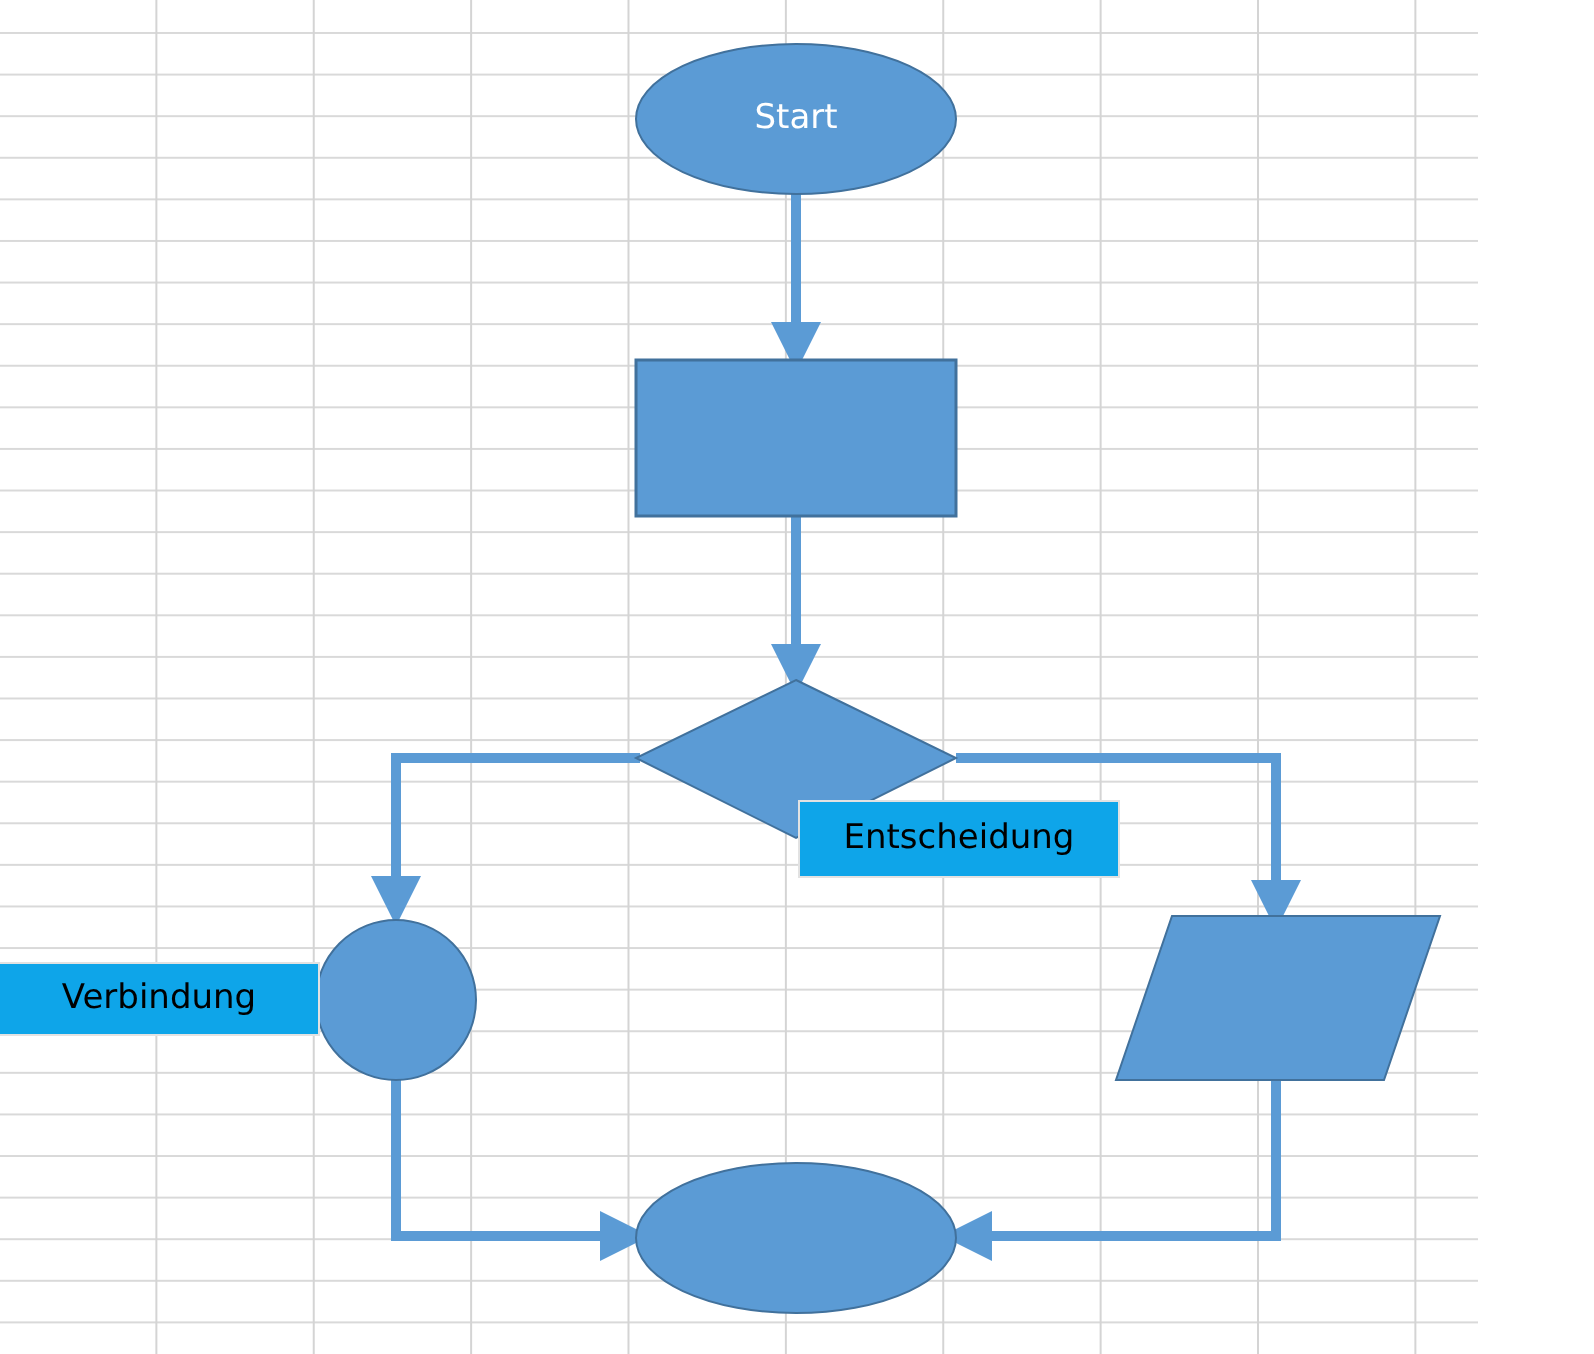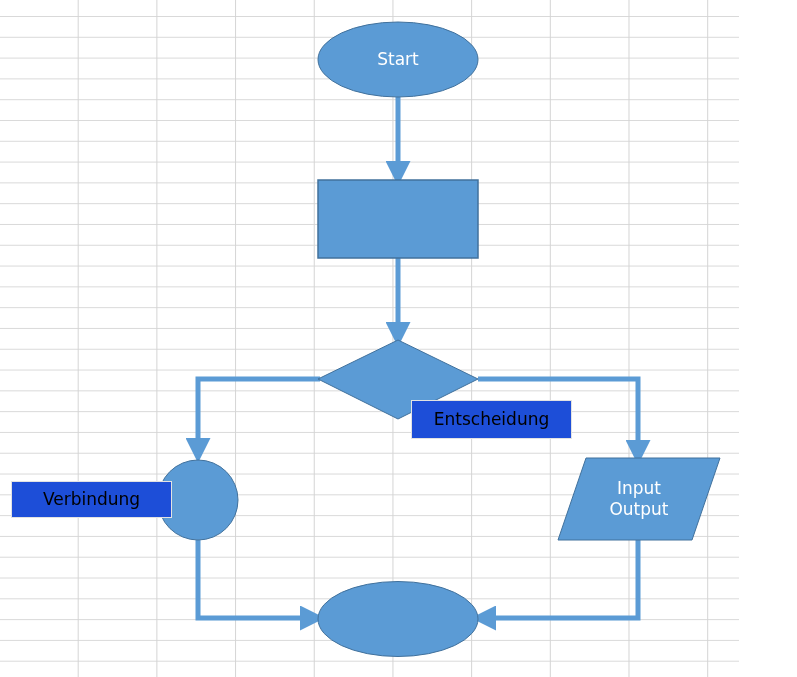--- a/index.html
+++ b/index.html
@@ -36,30 +36,29 @@
     position: absolute;
     color: #ffffff;
     font-size: 17px;
     text-align: center;
     line-height: 21px;
     pointer-events: none;
     white-space: pre-line;
   }
   .callout-label {
     position: absolute;
-    background: #1d4ed8;
+    background: #0ea5e9;
     border: 1px solid #e2e2e2;
     color: #000000;
     font-size: 17px;
     line-height: 21px;
     text-align: center;
     display: flex;
     align-items: center;
     justify-content: center;
-    margin-left: 12px;
   }
 </style>
 </head>
 <body>
 
 <div id="canvas">
 
   <div id="grid"></div>
 
   <svg id="shapes" width="797" height="677" viewBox="0 0 797 677">
@@ -93,21 +92,19 @@
     <circle cx="198" cy="500" r="40" fill="#5B9BD5" stroke="#41719C" stroke-width="1"></circle>
 
     <polygon points="586,458 720,458 692,540 558,540" fill="#5B9BD5" stroke="#41719C" stroke-width="1"></polygon>
 
     <ellipse cx="398" cy="619" rx="80" ry="37.5" fill="#5B9BD5" stroke="#41719C" stroke-width="1"></ellipse>
   </svg>
 
   <div class="node-label" style="left:318px; top:49px; width:160px;">Start</div>
 
 
-  <div class="node-label" style="left:558px; top:478px; width:162px;">Input
-Output</div>
 
 
   <div class="callout-label" style="left:399px; top:400px; width:159px; height:37px;">Entscheidung</div>
 
   <div class="callout-label" style="left:-1px; top:481px; width:159px; height:35px;">Verbindung</div>
 
 </div>
 
 </body></html>

